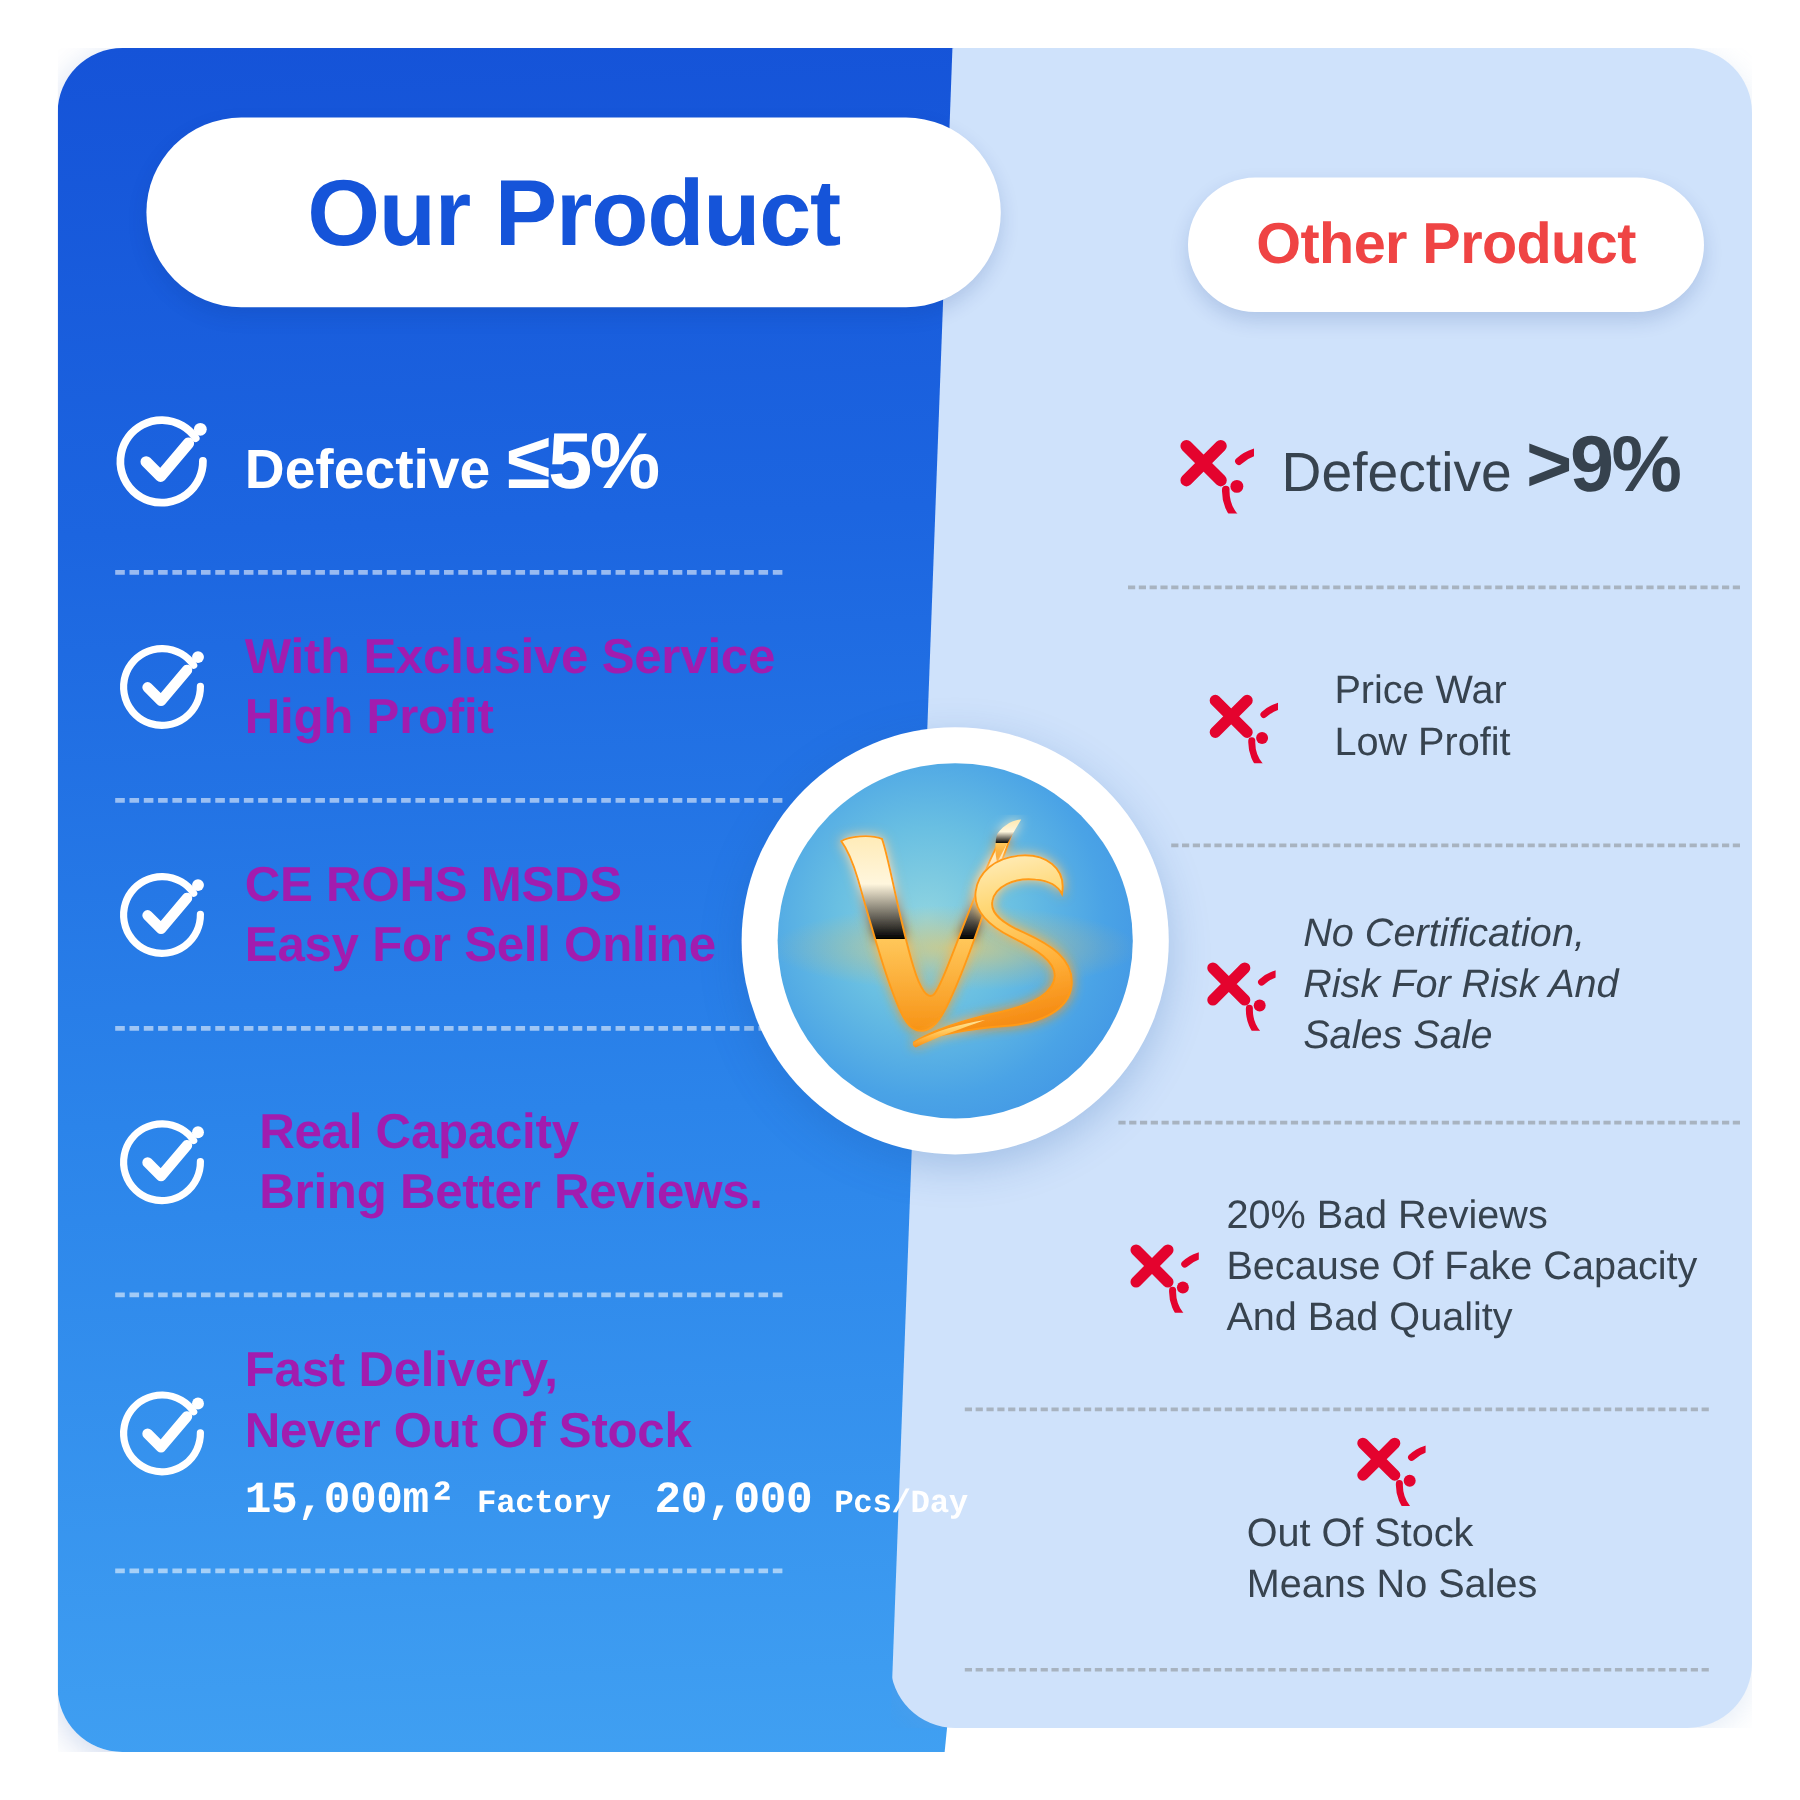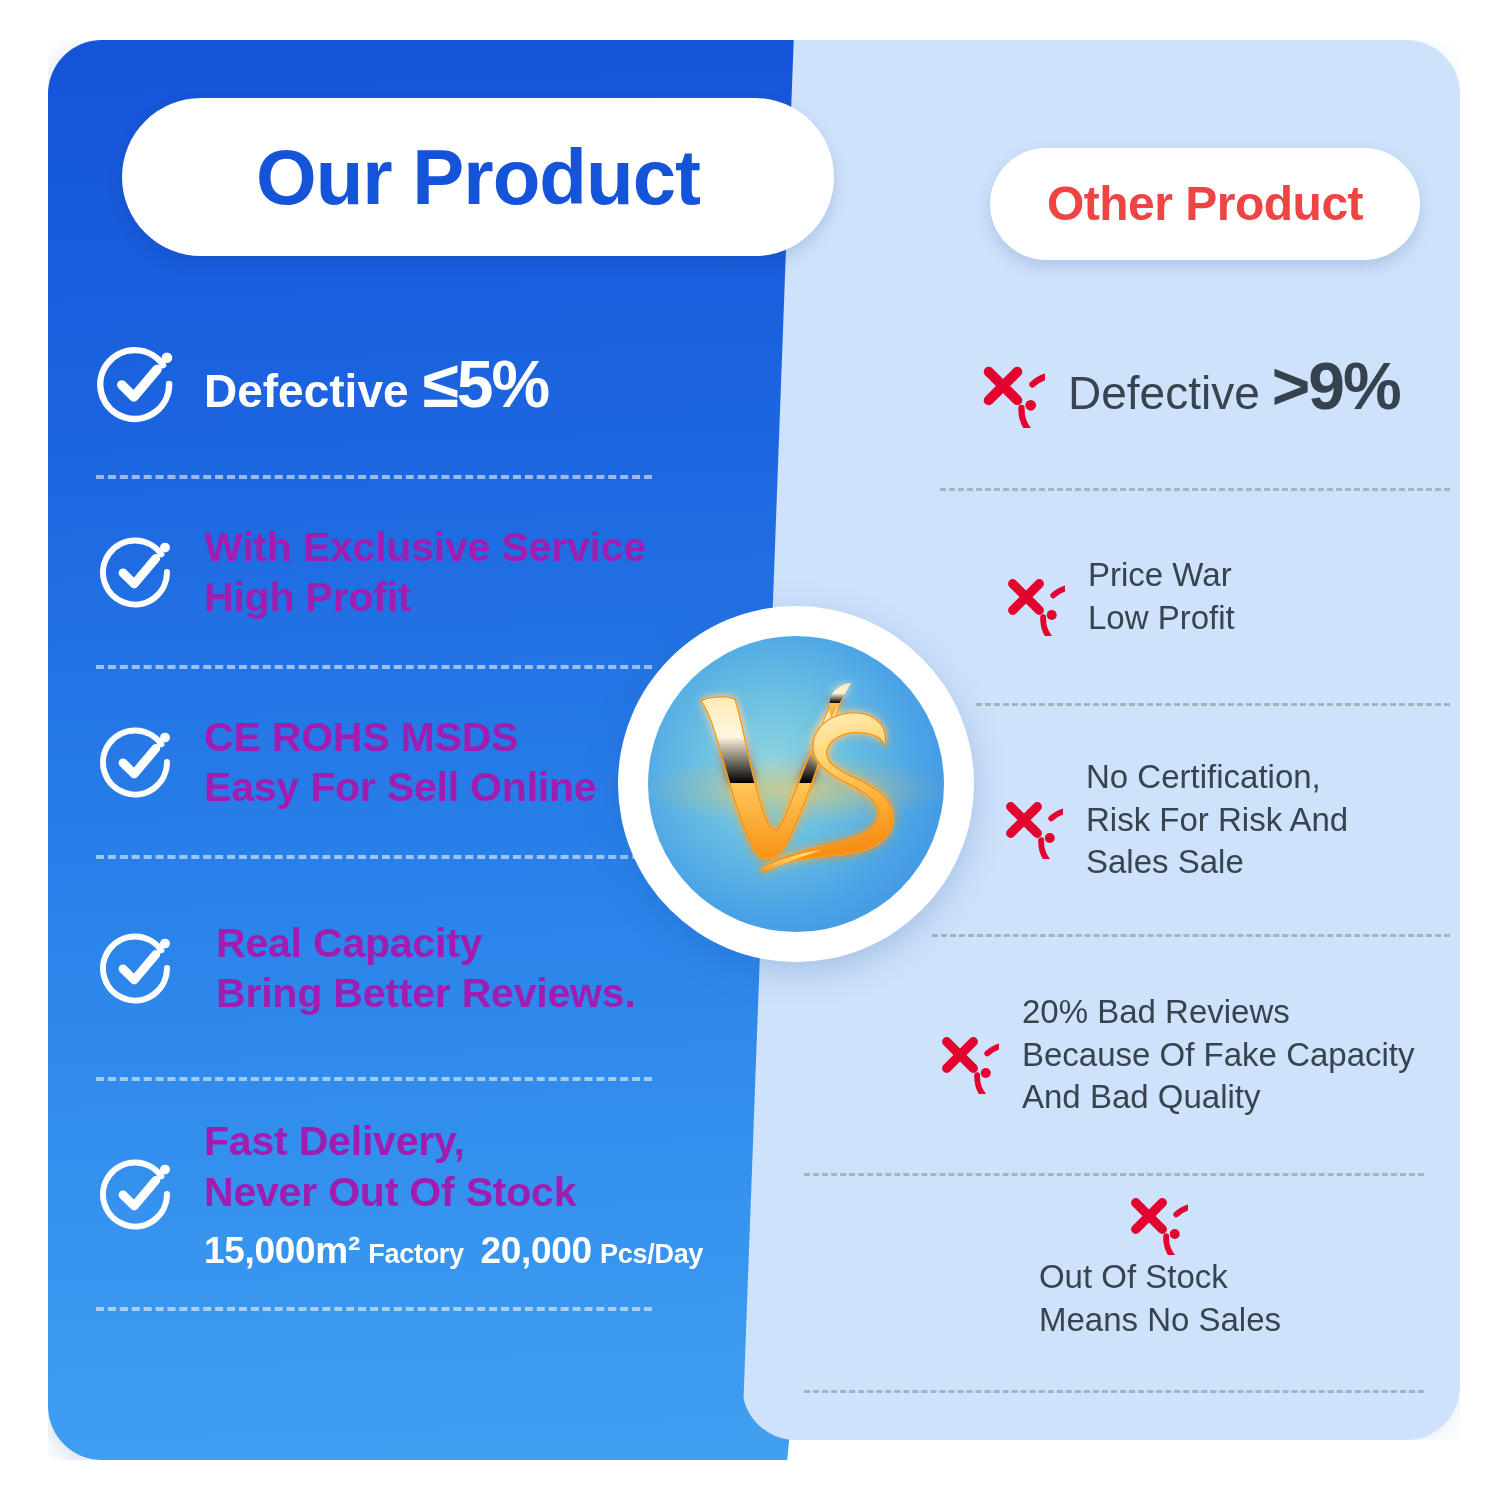--- a/index.html
+++ b/index.html
@@ -131,20 +131,21 @@
   }
   .defective-right .big{ font-size:66px; font-weight:800; color:#36424e; letter-spacing:-2px;}
 
   .sub-line{
     color:#ffffff;
     font-weight:700;
     font-size:31px;
     margin-top:13px;
     letter-spacing:-.3px;
     white-space:nowrap;
+    font-family:Liberation Mono, monospace;
   }
   .sub-line .num{ font-size:37px; font-weight:800; }
   .sub-line .unit{ font-size:27px; font-weight:700; }
 
   
   .divider{
     height:0;
     border-top:4px dashed rgba(255,255,255,.55);
   }
   .divider-r{
@@ -307,37 +308,37 @@
       <div class="row-text">
         <div class="defective-right">
           <span>Defective</span>
           <span class="big">&gt;9%</span>
         </div>
       </div>
     </div>
 
     <div class="divider-r" style="margin:42px 0 0 150px; width:510px;"></div>
 
-    <div class="row row-right" style="height:212px; padding-left:196px;">
+    <div class="row row-right" style="height:212px; padding-left:196px;gap:24px;">
       <div class="icon-wrap sm">
         <svg width="78" height="78" viewBox="0 0 100 100">
           <path d="M72 76 A40 40 0 1 0 85 48" fill="none" stroke="#e4032e" stroke-width="7.5" stroke-linecap="round"></path>
           <circle cx="83" cy="73" r="6.4" fill="#e4032e"></circle>
           <path d="M33 33 L67 67 M67 33 L33 67" fill="none" stroke="#e4032e" stroke-width="12" stroke-linecap="round"></path>
         </svg>
       </div>
       <div class="row-text">
         <div class="t-dark">Price War</div>
         <div class="t-dark">Low Profit</div>
       </div>
     </div>
 
     <div class="divider-r" style="margin:0 0 0 186px; width:474px;"></div>
 
-    <div class="row row-right" style="height:228px; padding-left:194px;">
+    <div class="row row-right" style="height:228px; padding-left:194px;font-style:italic;">
       <div class="icon-wrap sm">
         <svg width="78" height="78" viewBox="0 0 100 100">
           <path d="M72 76 A40 40 0 1 0 85 48" fill="none" stroke="#e4032e" stroke-width="7.5" stroke-linecap="round"></path>
           <circle cx="83" cy="73" r="6.4" fill="#e4032e"></circle>
           <path d="M33 33 L67 67 M67 33 L33 67" fill="none" stroke="#e4032e" stroke-width="12" stroke-linecap="round"></path>
         </svg>
       </div>
       <div class="row-text">
         <div class="t-dark">No Certification,</div>
         <div class="t-dark">Risk For Risk And</div>

